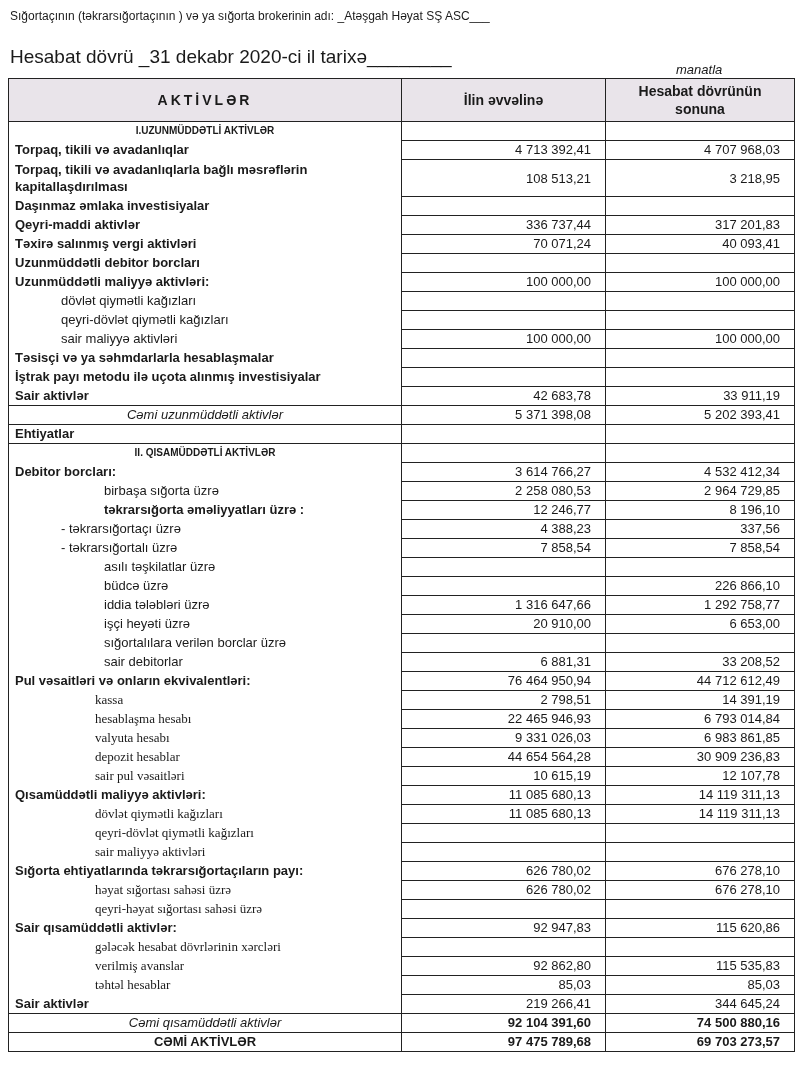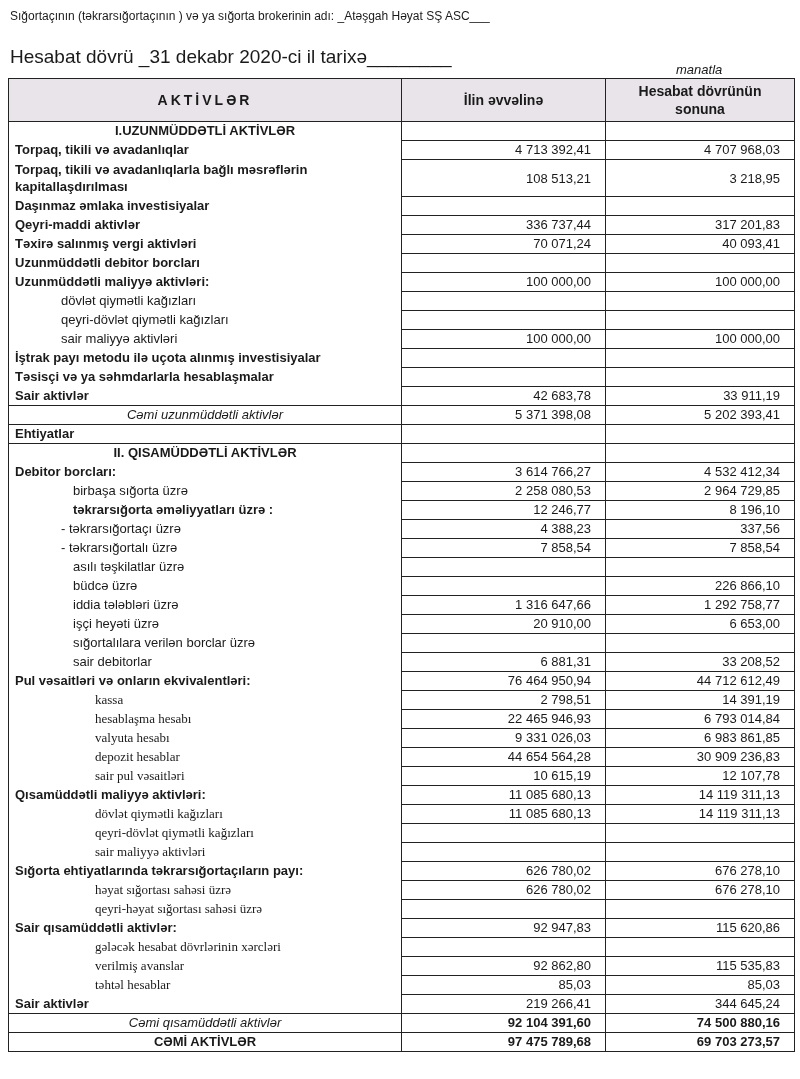--- a/index.html
+++ b/index.html
@@ -21,23 +21,23 @@
   thead th {
     height: 42px; background: #e9e4ea; font-weight: bold; font-size: 14px;
   }
   thead th.lbl { letter-spacing: 3px; text-align: center; }
   thead th.n { text-align: center; }
   td.n { text-align: right; padding-right: 14px; }
   td.label { border-top: none; border-bottom: none; }
   tr.tall td { height: 36px; line-height: 17px; }
   td.b { font-weight: bold; }
   td.ind1 { padding-left: 52px; }
-  td.ind2 { padding-left: 64px; }
+  td.ind2 { padding-left: 95px; }
   td.ind3 { padding-left: 86px; font-family: Liberation Serif, serif; }
-  td.sec { text-align: center; font-size: 13px; font-weight: bold; }
+  td.sec { text-align: center; font-size: 10px; font-weight: bold; }
   tr.total td { font-style: italic; }
   tr.total td.n { font-style: normal; }
   tr.total td.center { text-align: center; }
   tr.grand td { font-weight: bold; }
   tr.grand td.center { text-align: center; }
   tr.boldnum td.n { font-weight: bold; }
 </style>
 </head>
 <body>
 
@@ -108,26 +108,26 @@
         <td class="label ind1">qeyri-dövlət qiymətli kağızları</td>
         <td class="n"></td>
         <td class="n"></td>
       </tr>
       <tr>
         <td class="label ind1">sair maliyyə aktivləri</td>
         <td class="n">100 000,00</td>
         <td class="n">100 000,00</td>
       </tr>
       <tr>
+        <td class="label b">Təsisçi və ya səhmdarlarla hesablaşmalar</td>
+        <td class="n"></td>
+        <td class="n"></td>
+      </tr>
+      <tr>
         <td class="label b">İştrak payı metodu ilə uçota alınmış investisiyalar</td>
-        <td class="n"></td>
-        <td class="n"></td>
-      </tr>
-      <tr>
-        <td class="label b">Təsisçi və ya səhmdarlarla hesablaşmalar</td>
         <td class="n"></td>
         <td class="n"></td>
       </tr>
       <tr>
         <td class="label b">Sair aktivlər</td>
         <td class="n">42 683,78</td>
         <td class="n">33 911,19</td>
       </tr>
       <tr class="total">
         <td class="center" style="border-top: 1px solid rgb(34, 34, 34); border-bottom: 1px solid rgb(34, 34, 34);">Cəmi uzunmüddətli aktivlər</td>

